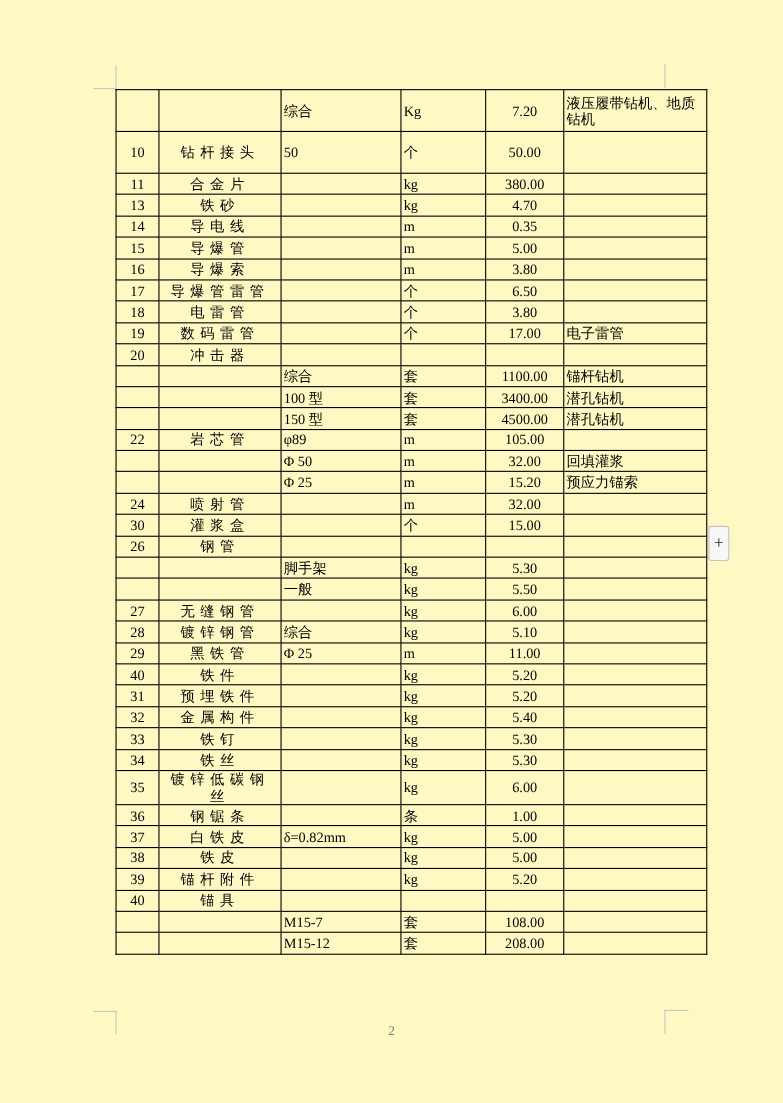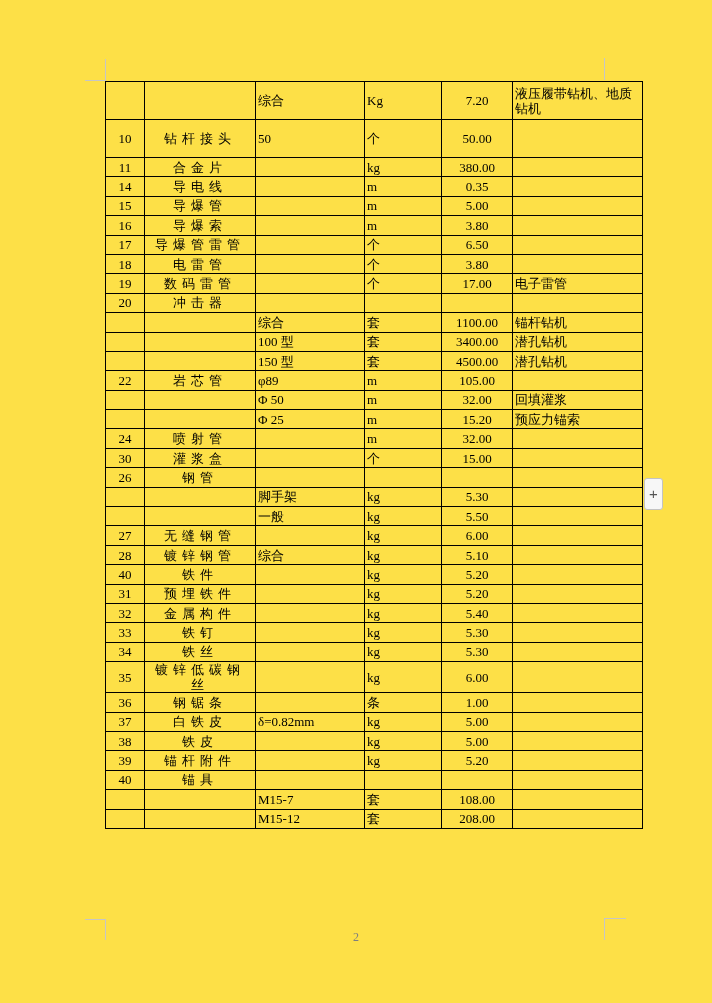--- a/index.html
+++ b/index.html
@@ -5,21 +5,21 @@
   * { box-sizing: border-box; }
   html, body { margin: 0; padding: 0; }
   body {
     width: 712px; height: 1003px;
     background: #ffffff;
     position: relative;
     font-family: "Liberation Serif", "DejaVu Serif", serif;
     color: #000;
     overflow: hidden;
   }
-  .page { position: absolute; inset: 0; background: #fde047; }
+  .page { position: absolute; inset: 0; background: #fef9c3; }
 
   
   .crop { position: absolute; background: #c6c6c6; }
 
   
   table.materials {
     position: absolute; left: 105px; top: 81px;
     border-collapse: collapse; table-layout: fixed;
     width: 537px;
   }
@@ -98,20 +98,28 @@
         </tr>
         <tr>
           <td class="col-num">11</td>
           <td class="col-name">合金片</td>
           <td class="col-spec"></td>
           <td class="col-unit">kg</td>
           <td class="col-price">380.00</td>
           <td class="col-note"></td>
         </tr>
         <tr>
+          <td class="col-num">13</td>
+          <td class="col-name">铁砂</td>
+          <td class="col-spec"></td>
+          <td class="col-unit">kg</td>
+          <td class="col-price">4.70</td>
+          <td class="col-note"></td>
+        </tr>
+        <tr>
           <td class="col-num">14</td>
           <td class="col-name">导电线</td>
           <td class="col-spec"></td>
           <td class="col-unit">m</td>
           <td class="col-price">0.35</td>
           <td class="col-note"></td>
         </tr>
         <tr>
           <td class="col-num">15</td>
           <td class="col-name">导爆管</td>
@@ -258,20 +266,28 @@
         </tr>
         <tr>
           <td class="col-num">28</td>
           <td class="col-name">镀锌钢管</td>
           <td class="col-spec">综合</td>
           <td class="col-unit">kg</td>
           <td class="col-price">5.10</td>
           <td class="col-note"></td>
         </tr>
         <tr>
+          <td class="col-num">29</td>
+          <td class="col-name">黑铁管</td>
+          <td class="col-spec">Φ 25</td>
+          <td class="col-unit">m</td>
+          <td class="col-price">11.00</td>
+          <td class="col-note"></td>
+        </tr>
+        <tr>
           <td class="col-num">40</td>
           <td class="col-name">铁件</td>
           <td class="col-spec"></td>
           <td class="col-unit">kg</td>
           <td class="col-price">5.20</td>
           <td class="col-note"></td>
         </tr>
         <tr>
           <td class="col-num">31</td>
           <td class="col-name">预埋铁件</td>

